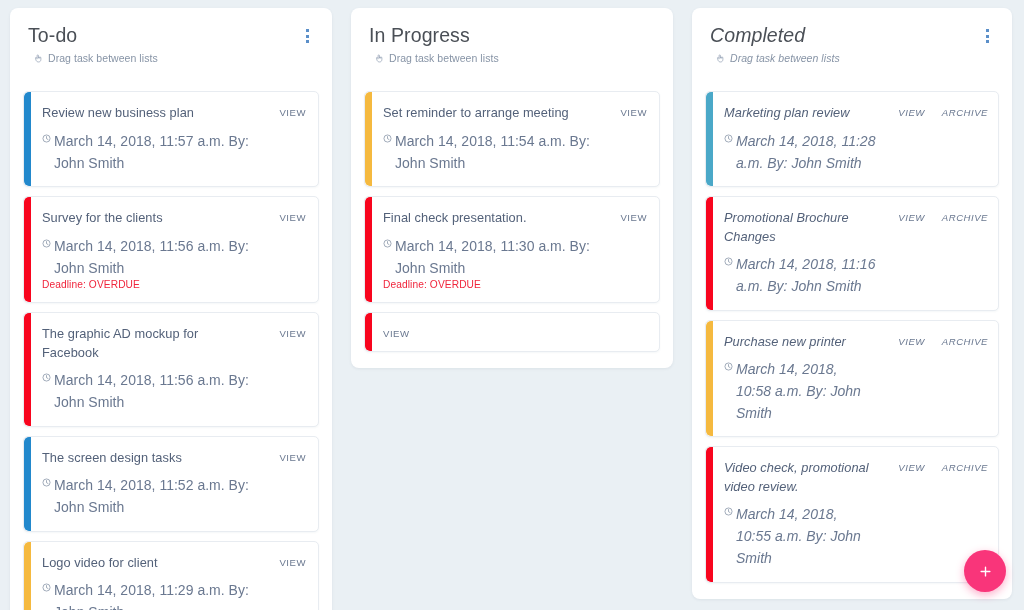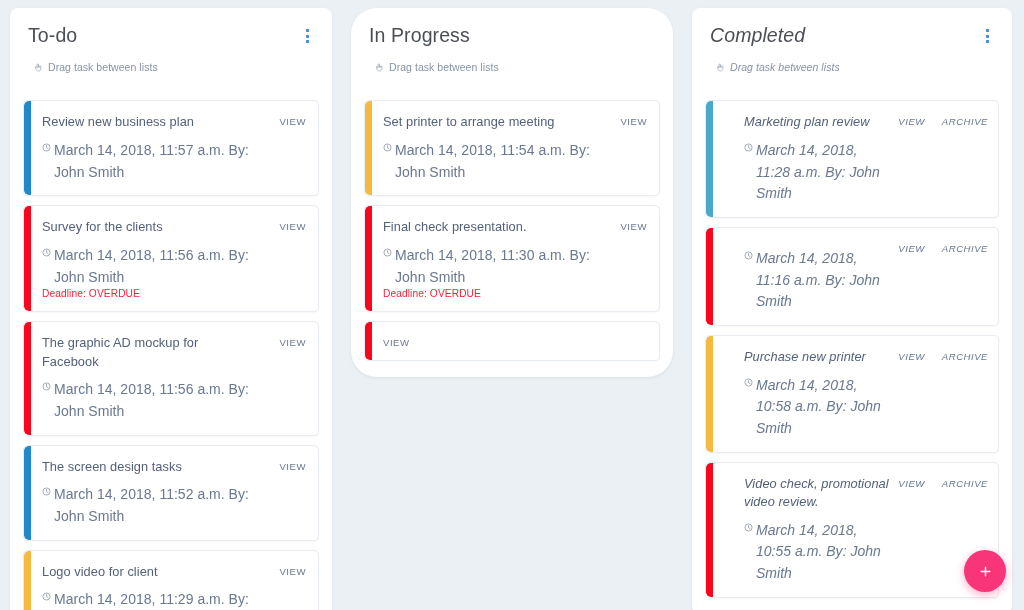--- a/index.html
+++ b/index.html
@@ -27,42 +27,42 @@
   }
 
   .column {
     background: #ffffff;
     border-radius: 8px;
     box-shadow: 0 1px 3px rgba(90,110,130,0.10);
     padding: 16px 13px 16px 13px;
     flex: 0 0 auto;
   }
   .column.todo       { width: 322px; }
-  .column.inprogress { width: 322px; border-radius: 26px; }
+  .column.inprogress { width: 322px; }
   .column.completed  { width: 320px; font-style: italic; }
 
   
   .col-head {
     display: flex;
     align-items: flex-start;
     justify-content: space-between;
     padding: 0 3px 0 5px;
   }
   .col-title {
     font-size: 19.5px;
     font-weight: 300;
     color: #4a4f56;
     letter-spacing: 0.1px;
     line-height: 1.2;
   }
   .col-hint {
     display: flex;
     align-items: center;
     gap: 4px;
-    margin: 14px 0 0 5px;
+    margin: 5px 0 0 5px;
     font-size: 10.5px;
     color: #8794a6;
     letter-spacing: 0.05px;
   }
   .hint-icon { width: 11px; height: 11px; display: block; flex: 0 0 auto; }
 
   .dots-btn {
     width: 18px; height: 20px;
     display: flex; flex-direction: column;
     align-items: center; justify-content: center;
@@ -141,21 +141,21 @@
   .action-link {
     font-size: 9.6px;
     color: #6a7890;
     letter-spacing: 0.5px;
     cursor: pointer;
     white-space: nowrap;
   }
 
   
   .completed .card { padding-right: 10px; }
-  .completed .card-body { max-width: 152px; margin-left: 20px; }
+  .completed .card-body { max-width: 152px; }
   .completed .card-actions { gap: 17px; }
 
   .todo .card-body, .inprogress .card-body { max-width: 215px; }
 
   
   .fab {
     position: fixed;
     right: 18px;
     bottom: 18px;
     width: 42px; height: 42px;
@@ -294,21 +294,21 @@
               <path d="M9 11V5.5a1.4 1.4 0 0 1 2.8 0V11m0-1.2a1.4 1.4 0 0 1 2.8 0V11m0-.6a1.3 1.3 0 0 1 2.6 0V14c0 3.3-2 5.6-5 5.6-3.2 0-5.2-2-5.8-4.6l-1-3.6a1.35 1.35 0 0 1 2.5-1l.9 2.2" fill="none" stroke="#93a1b3" stroke-width="1.6" stroke-linecap="round" stroke-linejoin="round"></path>
             </svg>
             <span>Drag task between lists</span>
           </div>
         </div>
       </div>
       <div class="card-list">
         <div class="card">
           <div class="accent" style="background: rgb(245, 185, 63);"></div>
           <div class="card-body">
-            <div class="card-title">Set printer to arrange meeting</div>
+            <div class="card-title">Set reminder to arrange meeting</div>
             <div class="card-meta">
               <svg viewBox="0 0 24 24" class="clock-icon">
                 <circle cx="12" cy="12" r="9.5" fill="none" stroke="#7d8b9f" stroke-width="1.9"></circle>
                 <path d="M12 6.8V12.4l4 2.3" fill="none" stroke="#7d8b9f" stroke-width="1.9" stroke-linecap="round"></path>
               </svg>
               <span>March 14, 2018, 11:54 a.m. By: John Smith</span>
             </div>
           </div>
           <div class="card-actions">
             <span class="action-link">VIEW</span>
@@ -370,20 +370,21 @@
             </div>
           </div>
           <div class="card-actions">
             <span class="action-link">VIEW</span>
             <span class="action-link">ARCHIVE</span>
           </div>
         </div>
         <div class="card">
           <div class="accent" style="background: rgb(248, 5, 30);"></div>
           <div class="card-body">
+            <div class="card-title">Promotional Brochure Changes</div>
             <div class="card-meta">
               <svg viewBox="0 0 24 24" class="clock-icon">
                 <circle cx="12" cy="12" r="9.5" fill="none" stroke="#7d8b9f" stroke-width="1.9"></circle>
                 <path d="M12 6.8V12.4l4 2.3" fill="none" stroke="#7d8b9f" stroke-width="1.9" stroke-linecap="round"></path>
               </svg>
               <span>March 14, 2018, 11:16 a.m. By: John Smith</span>
             </div>
           </div>
           <div class="card-actions">
             <span class="action-link">VIEW</span>

